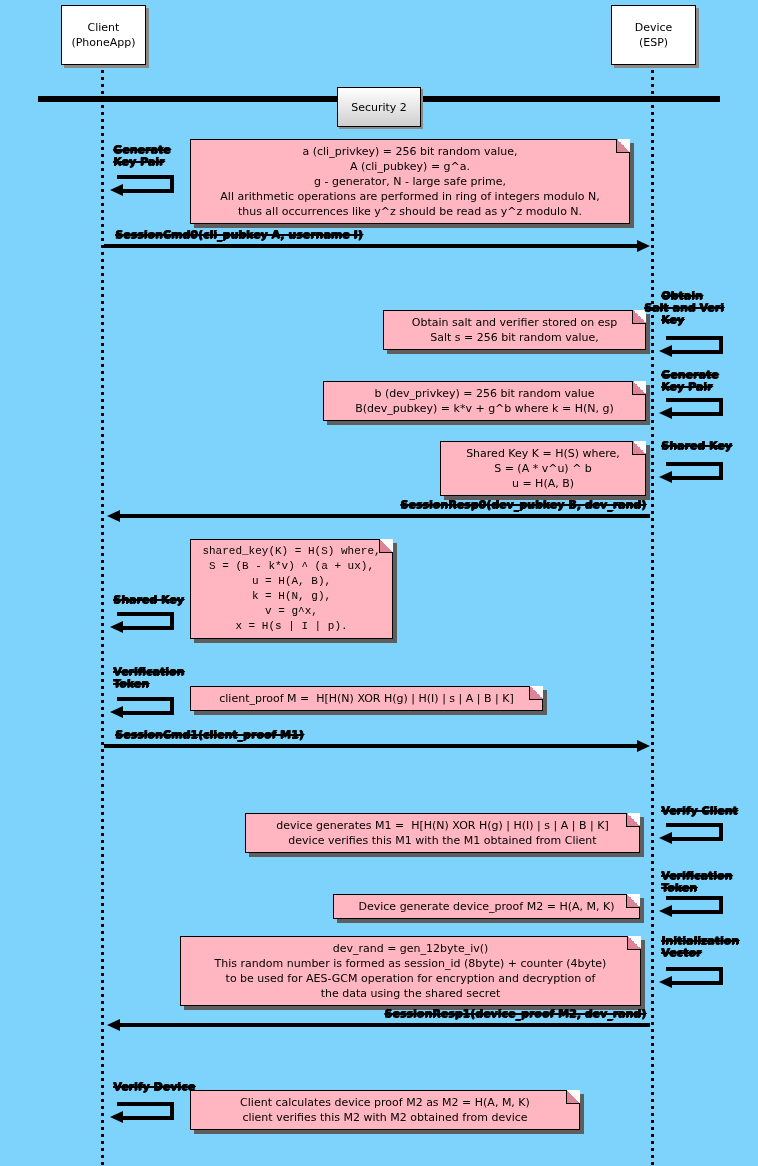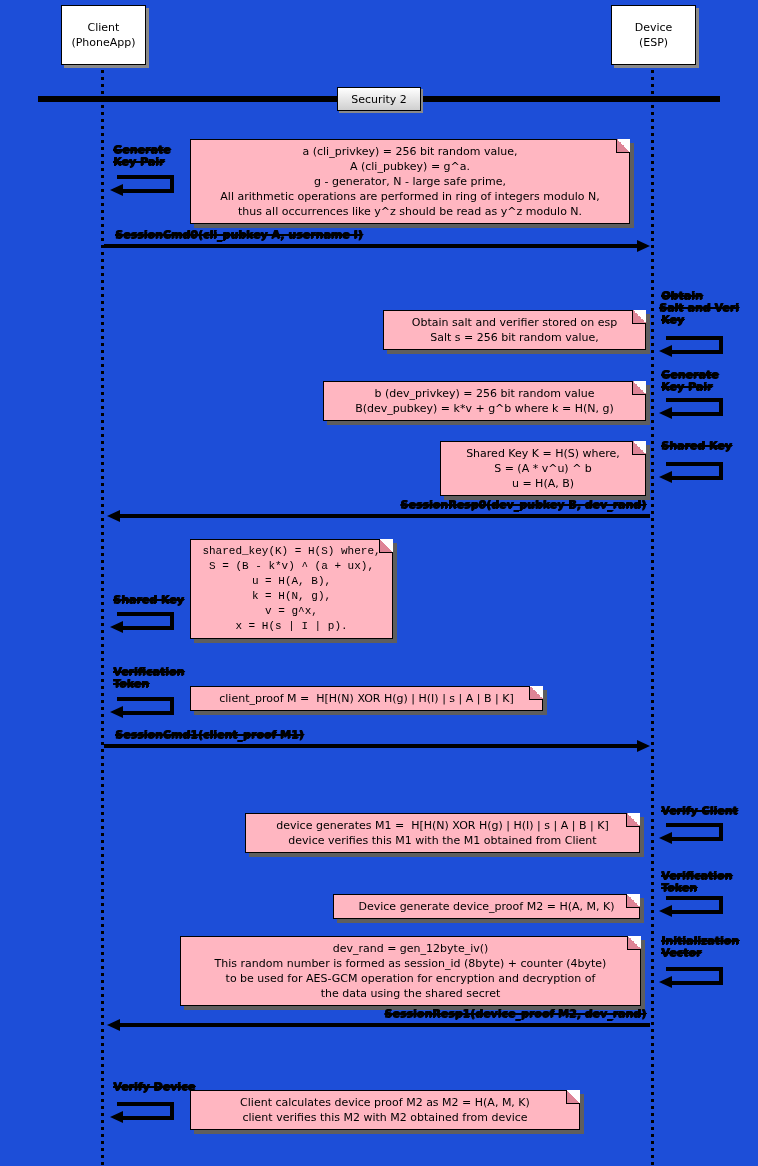--- a/index.html
+++ b/index.html
@@ -1,24 +1,24 @@
 <!DOCTYPE html>
 <html><head>
 <meta charset="utf-8">
 <style>
   html,body{margin:0;padding:0;background:#fff;}
-  #canvas{position:relative;width:758px;height:1166px;background:#1d4ed8;overflow:hidden;
+  #canvas{position:relative;width:758px;height:1166px;background:#7dd3fc;overflow:hidden;
           font-family:"DejaVu Sans", sans-serif;font-size:11px;color:#000;}
   .actor-box{position:absolute;width:83px;height:58px;background:#fff;border:1px solid #000;
              box-shadow:3px 3px 0 #8a8a8a;display:flex;flex-direction:column;align-items:center;
              justify-content:center;line-height:15px;text-align:center;z-index:5;}
   .lifeline{position:absolute;width:3px;top:63px;height:1103px;z-index:1;
             background-image:repeating-linear-gradient(to bottom,#000 0 3px,transparent 3px 7px);}
   .band{position:absolute;left:38px;top:96px;width:682px;height:6px;background:#000;z-index:2;}
-  .title-box{position:absolute;left:337px;top:87px;width:84px;height:24px;box-sizing:border-box;
+  .title-box{position:absolute;left:337px;top:87px;width:84px;height:40px;box-sizing:border-box;
              background:linear-gradient(#ffffff,#cfcfcf);border:1px solid #000;box-shadow:2px 2px 0 #8a8a8a;
              display:flex;align-items:center;justify-content:center;z-index:3;}
   .note{position:absolute;box-sizing:border-box;background:#ffb6c1;border:1px solid #000;
         box-shadow:4px 4px 0 #5e5e5e;padding:4px 8px;line-height:15px;z-index:6;}
   .note .fold{position:absolute;top:-1px;right:-1px;width:14px;height:14px;
               background:linear-gradient(to bottom left,#ffffff 50%,#de8496 50%);
               border-bottom:1px solid #000;border-left:1px solid #000;box-sizing:border-box;}
   .note-line{white-space:pre;text-align:center;}
   .loop{position:absolute;width:64px;height:18px;z-index:4;}
   .loop .body{position:absolute;left:7px;top:0;right:0;bottom:0;border:4px solid #000;border-left:none;}
@@ -73,21 +73,21 @@
     <div class="note-line">thus all occurrences like y^z should be read as y^z modulo N.</div>
   </div>
 
   <div class="arrow-label" style="left:115px;top:229px;">SessionCmd0(cli_pubkey A, username I)</div>
   <div class="msg to-right" style="left:104px;top:240px;width:546px;">
     <div class="line"></div>
     <div class="head"></div>
   </div>
 
   <div class="arrow-label" style="left:661px;top:290px;">Obtain</div>
-  <div class="arrow-label" style="left:659px;top:302px;">Salt and Veri</div>
+  <div class="arrow-label" style="left:644px;top:302px;">Salt and Veri</div>
   <div class="arrow-label" style="left:661px;top:314px;">Key</div>
   <div class="loop" style="left:659px;top:336px;">
     <div class="body"></div>
     <div class="head"></div>
   </div>
 
   <div class="note" style="left:383px;top:310px;width:263px;">
     <span class="fold"></span>
     <div class="note-line">Obtain salt and verifier stored on esp</div>
     <div class="note-line">Salt s = 256 bit random value,</div>

